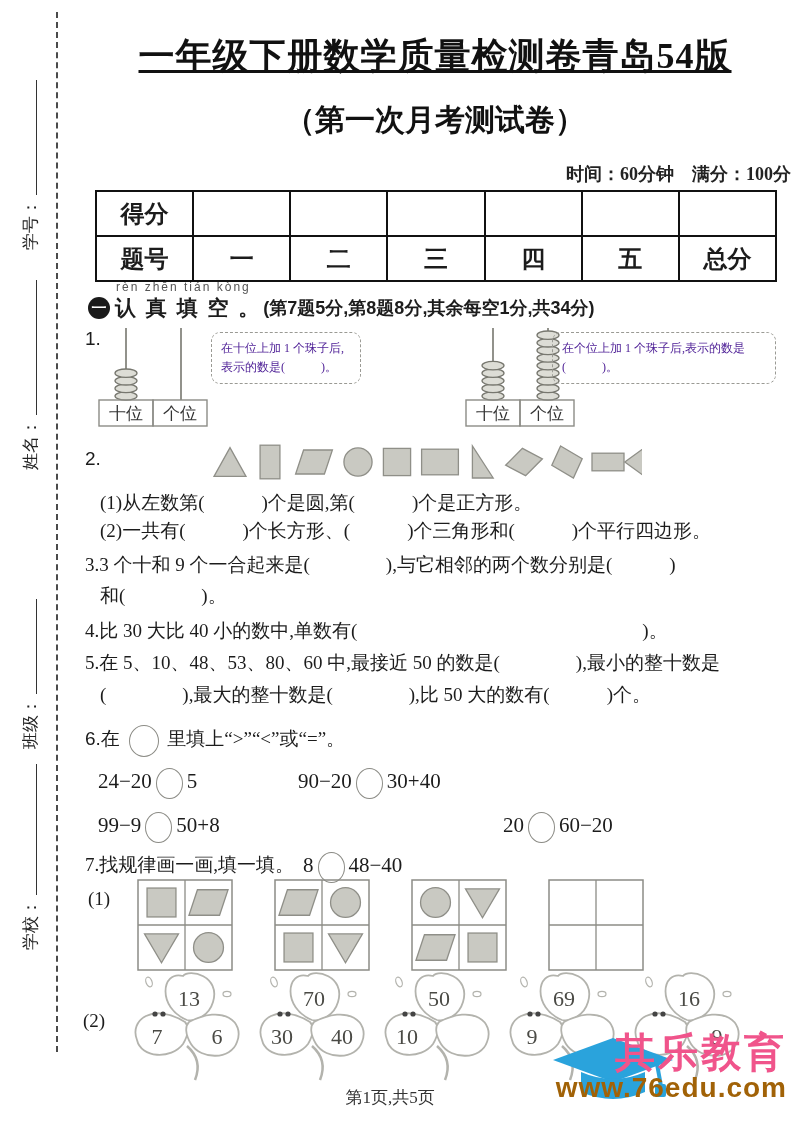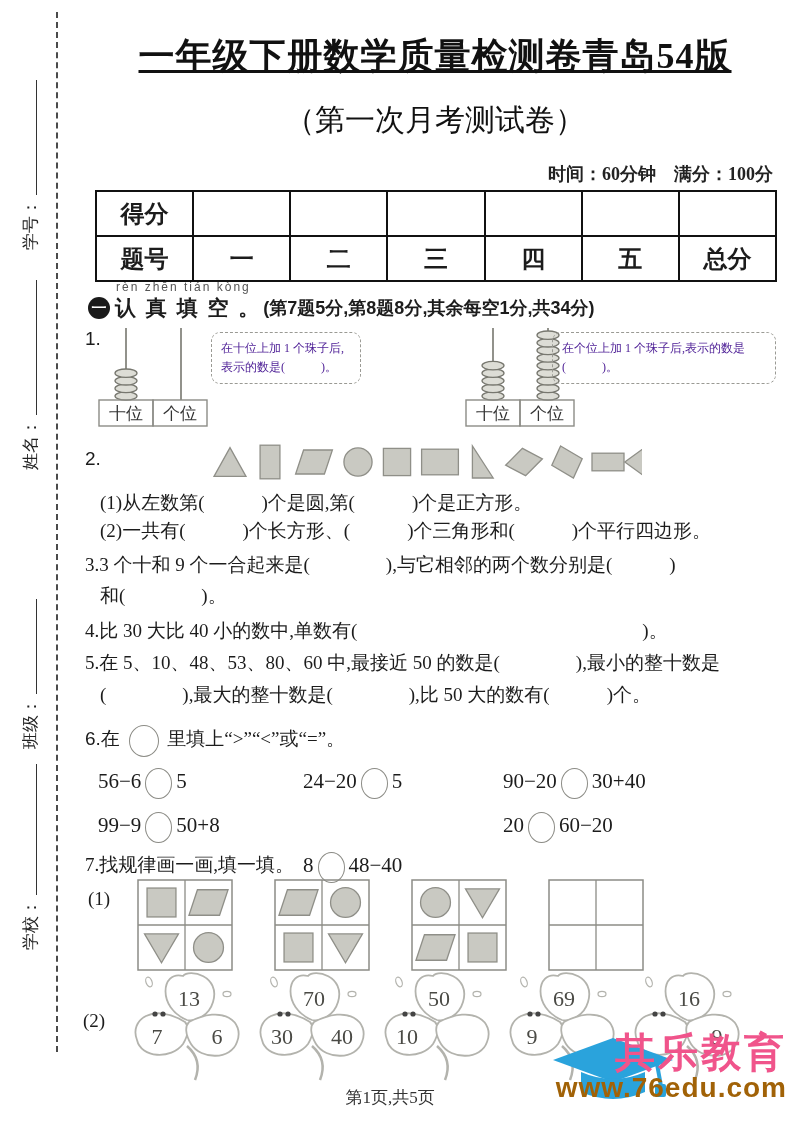--- a/index.html
+++ b/index.html
@@ -10,22 +10,22 @@
   
   .binding-divider { position:absolute; left:56px; top:12px; height:1040px; border-left:2px dashed #4a4a4a; }
   .sidebar-field { position:absolute; height:22px; display:flex; align-items:flex-end; transform:rotate(-90deg); }
   .sidebar-field .sb-label { font-size:17px; color:#222; white-space:nowrap; line-height:1; }
   .sidebar-field .sb-line { flex:1; border-bottom:1.6px solid #333; margin-left:4px; margin-bottom:2px; }
 
   
   .title { position:absolute; left:90px; top:32px; width:690px; text-align:center;
            font-size:36px; font-weight:bold; letter-spacing:1px; color:#111;text-decoration:underline; }
   .subtitle { position:absolute; left:90px; top:100px; width:690px; text-align:center;
-              font-size:30px; font-weight:normal; color:#111; }
-  .time-line { position:absolute; left:86px; top:162px; width:687px; text-align:right;
+              font-size:30px; font-weight:bold; color:#111; }
+  .time-line { position:absolute; left:104px; top:162px; width:687px; text-align:right;
                font-size:18px; font-weight:bold; color:#222; }
 
   
   .score-table { position:absolute; left:95px; top:190px; width:682px; border-collapse:collapse; table-layout:fixed; }
   .score-table td { border:2.2px solid #111; height:45px; text-align:center;
                     font-size:24px; font-weight:bold; font-family:"Liberation Serif", serif; }
 
   
   .section-head { position:absolute; left:88px; top:280px; width:690px; }
   .pinyin { font-family:"Liberation Sans", sans-serif; font-size:12px; color:#555; margin-left:28px; letter-spacing:2px; }
@@ -207,21 +207,20 @@
 
   <div class="qtext" style="left:85px; top:650px;">5.在 5、10、48、53、80、60 中,最接近 50 的数是(　　　　),最小的整十数是</div>
   <div class="qtext" style="left:100px; top:682px;">(　　　　),最大的整十数是(　　　　),比 50 大的数有(　　　)个。</div>
 
   <div class="qtext" style="left:85px; top:725px;">
     <span class="qnum">6.在</span>
     <span class="cmp-circle" style="width:30px;height:32px;"></span>
     <span>里填上“&gt;”“&lt;”或“=”。</span>
   </div>
   <div class="cmp-row" style="top:768px;" id="cmp-row-0">
-      <span class="cmp-item" style="width: 205px;"><span>56−6</span><span class="cmp-circle"></span><span>5</span></span>
       <span class="cmp-item" style="width: 200px;"><span>24−20</span><span class="cmp-circle"></span><span>5</span></span>
       <span class="cmp-item" style="width: 240px;"><span>90−20</span><span class="cmp-circle"></span><span>30+40</span></span>
     </div>
   <div class="cmp-row" style="top:812px;" id="cmp-row-1">
       <span class="cmp-item" style="width: 205px;"><span>99−9</span><span class="cmp-circle"></span><span>50+8</span></span>
       <span class="cmp-item" style="width: 200px; margin-top: 40px;"><span>8</span><span class="cmp-circle"></span><span>48−40</span></span>
       <span class="cmp-item" style="width: 240px;"><span>20</span><span class="cmp-circle"></span><span>60−20</span></span>
     </div>
 
   <div class="qtext" style="left:85px; top:852px;">7.找规律画一画,填一填。</div>

